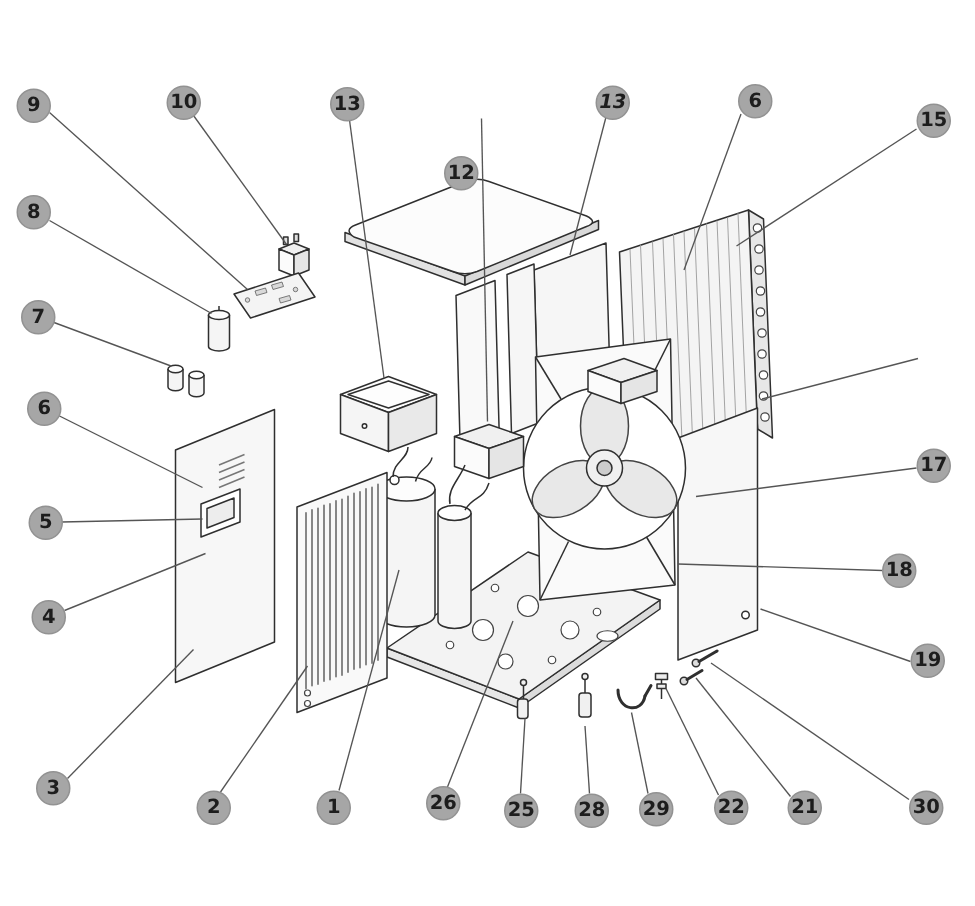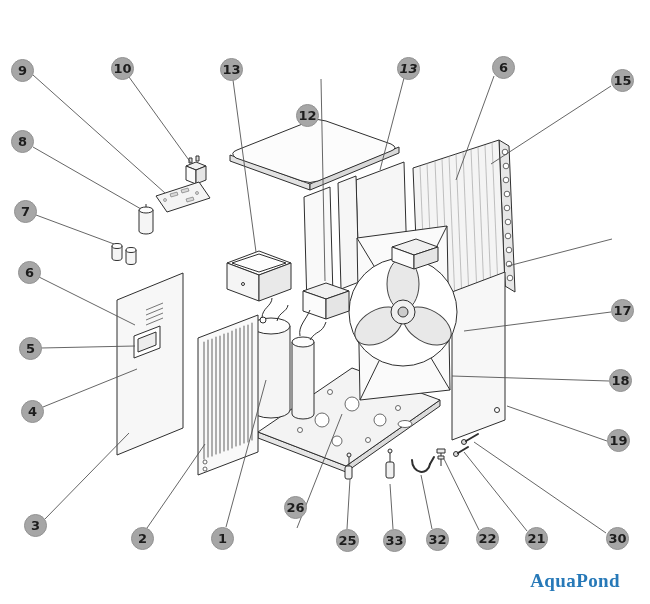--- a/index.html
+++ b/index.html
@@ -273,24 +273,23 @@
   <div class="callout" style="left:11px;top:130px;">8</div>
   <div class="callout" style="left:11px;top:59px;">9</div>
   <div class="callout" style="left:111px;top:57px;">10</div>
   <div class="callout" style="left:220px;top:58px;">13</div>
   <div class="callout" style="left:296px;top:57px;margin-top:47px;">12</div>
   <div class="callout" style="left:397px;top:57px;font-style:italic;">13</div>
   <div class="callout" style="left:492px;top:56px;">6</div>
   <div class="callout" style="left:611px;top:69px;">15</div>
   <div class="callout" style="left:612px;top:225px;margin-left:41px;">16</div>
   <div class="callout" style="left:611px;top:299px;text-align:right;">17</div>
-  <div class="callout" style="left:609px;top:369px;">18</div>
+  <div class="callout" style="left:588px;top:369px;">18</div>
   <div class="callout" style="left:607px;top:429px;">19</div>
   <div class="callout" style="left:606px;top:527px;">30</div>
   <div class="callout" style="left:525px;top:527px;">21</div>
   <div class="callout" style="left:476px;top:527px;">22</div>
-  <div class="callout" style="left:426px;top:528px;">32</div>
-  <div class="callout" style="left:383px;top:529px;">33</div>
+  <div class="callout" style="left:426px;top:528px;">29</div>
+  <div class="callout" style="left:383px;top:529px;">28</div>
   <div class="callout" style="left:336px;top:529px;">25</div>
-  <div class="callout" style="left:284px;top:496px;text-align:right;">26</div>
-
-  <div class="logo">AquaPond</div>
+  <div class="callout" style="left:284px;top:524px;text-align:right;">26</div>
+
 </div>
 
 </body></html>

